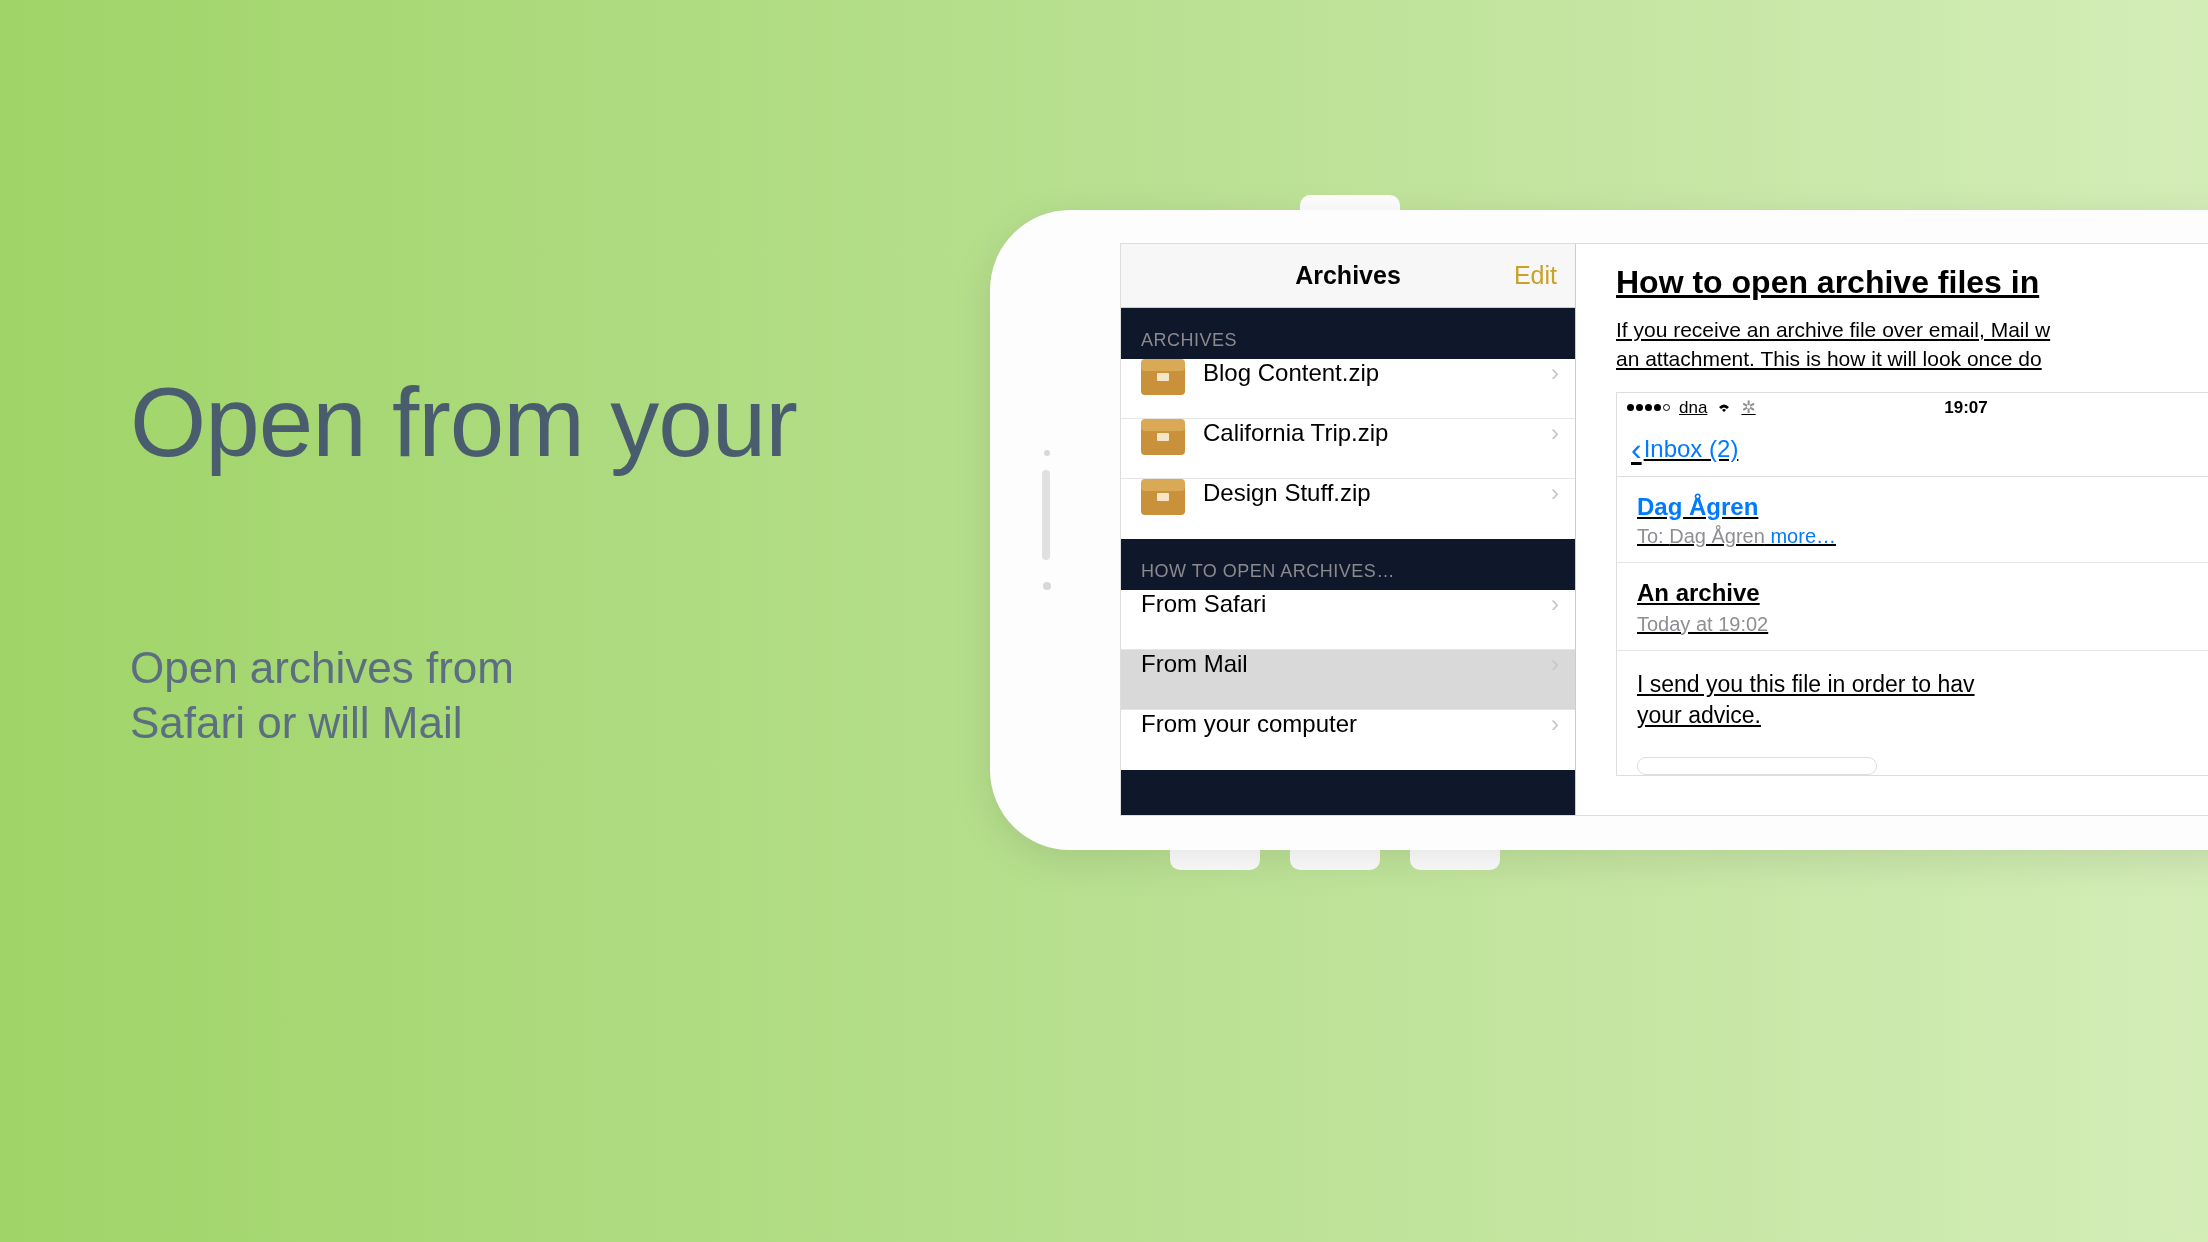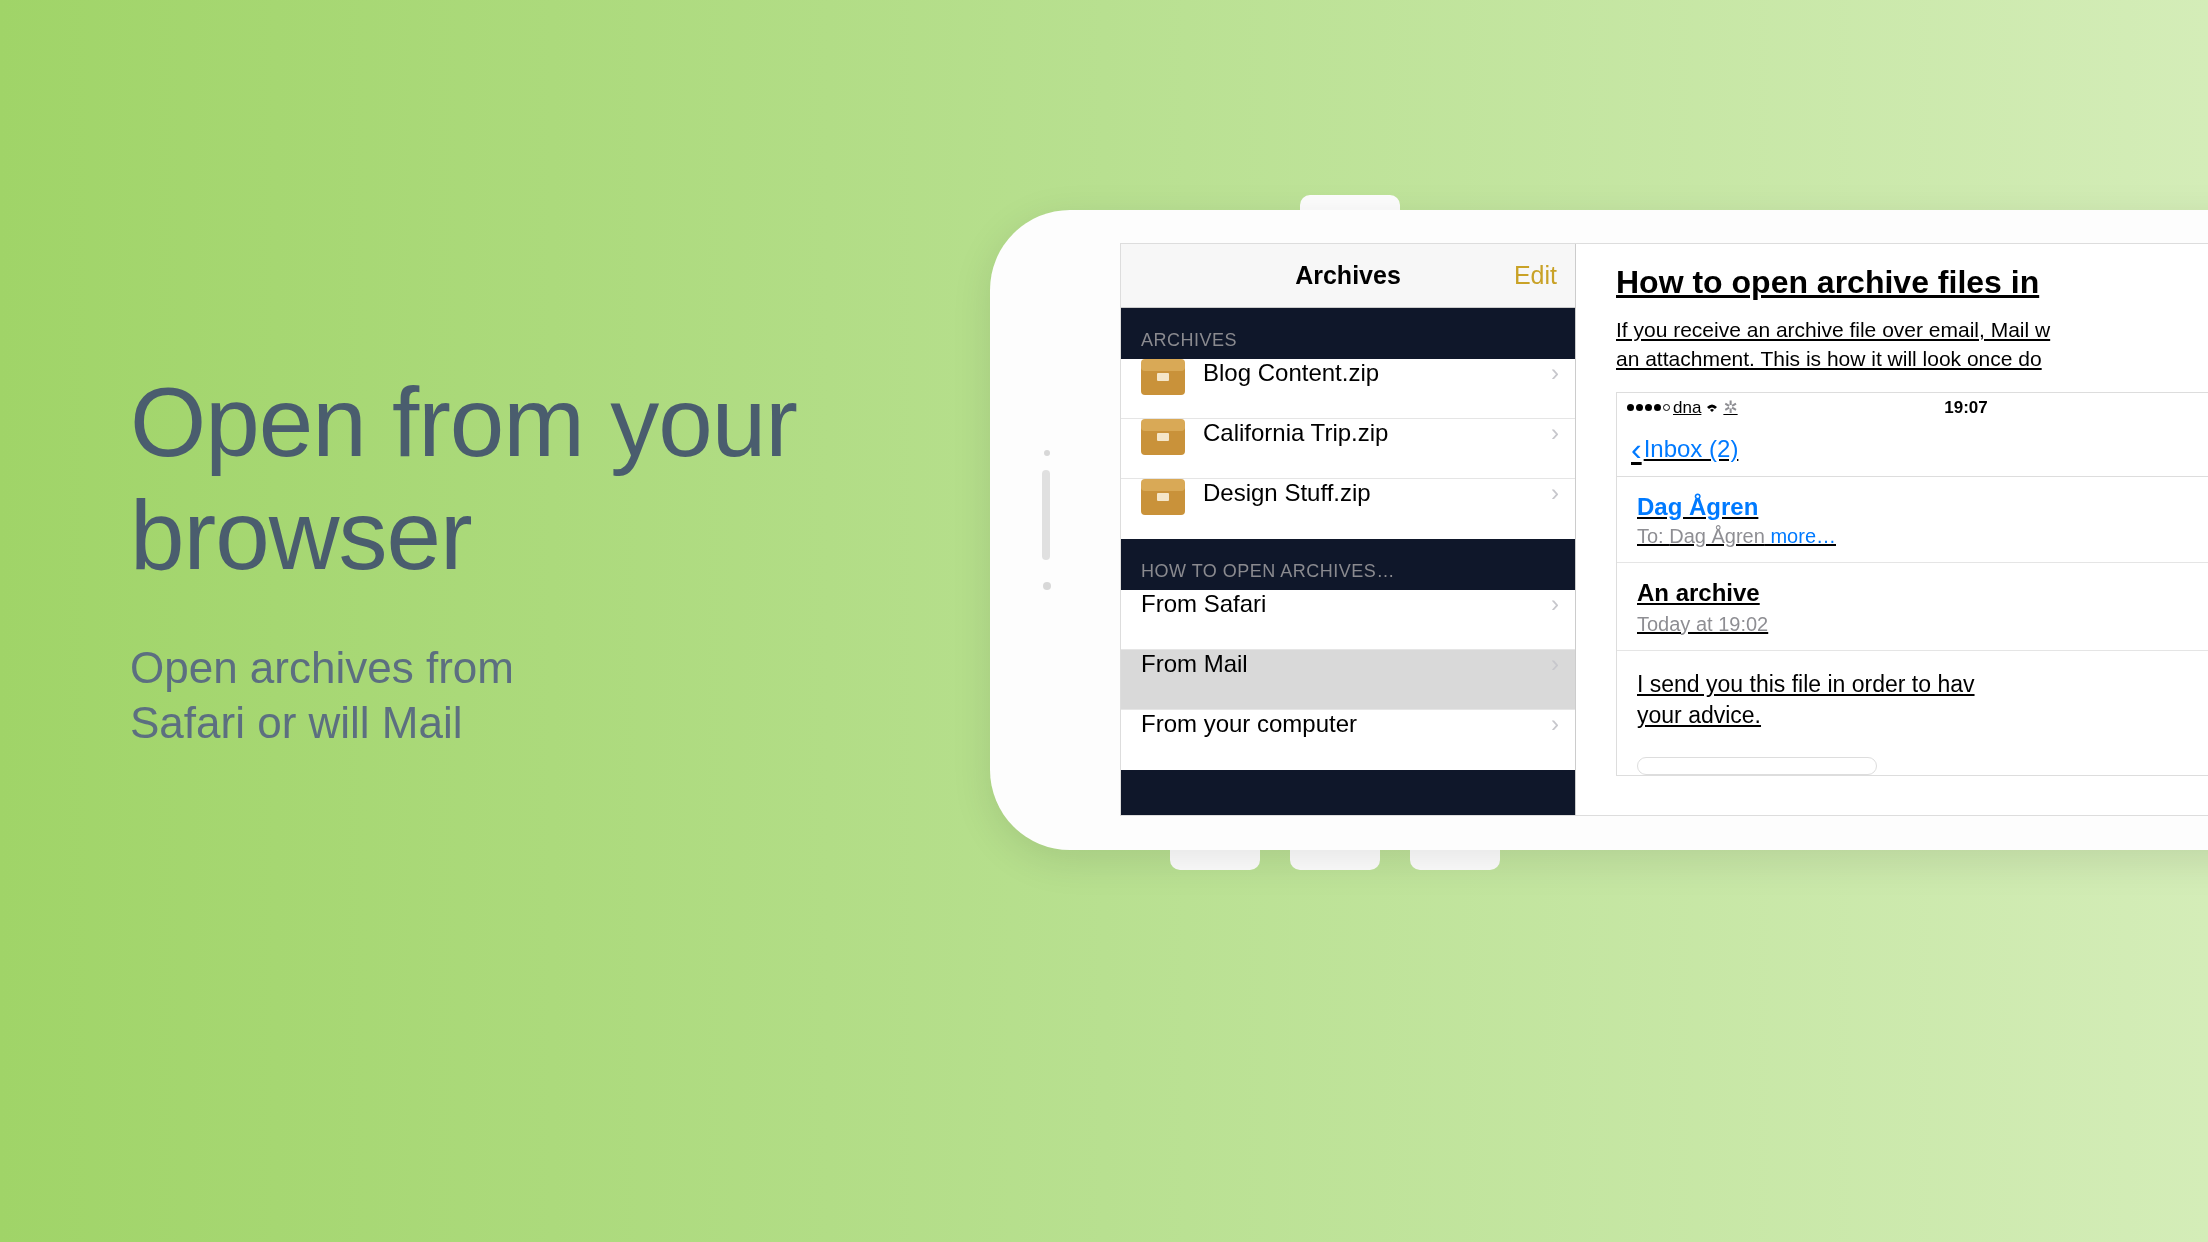--- a/index.html
+++ b/index.html
@@ -206,21 +206,21 @@
     }
     .statusbar {
       height: 30px;
       display: flex;
       align-items: center;
       padding: 0 10px;
       font-size: 17px;
       color: #000;
       position: relative;
     }
-    .statusbar-left { display: flex; align-items: center; gap: 3px; }
+    .statusbar-left { display: flex; align-items: center; gap: 9px; }
     .statusbar-center { position: absolute; left: 50%; transform: translateX(-50%); text-align: center; font-weight: 600; }
     .mail-nav {
       height: 54px;
       border-bottom: 1px solid #ddd;
       display: flex;
       align-items: center;
       padding: 0 14px;
       justify-content: space-between;
     }
     .mail-back {
@@ -275,21 +275,20 @@
     }
     .signal-dots { display: flex; gap: 2px; }
     .sdot { width: 7px; height: 7px; border-radius: 50%; background: #000; }
     .sdot.empty { background: transparent; border: 1px solid #000; }
   </style>
 </head>
 <body>
 
 <div class="headline">
   <div>Open from your</div>
-  <div>browser</div>
 </div>
 <div class="subheadline">
   <div>Open archives from</div>
   <div>Safari or will Mail</div>
 </div>
 
 <div class="phone-notch-top"></div>
 <div class="phone-notch-bottom1"></div>
 <div class="phone-notch-bottom2"></div>
 <div class="phone-notch-bottom3"></div>

